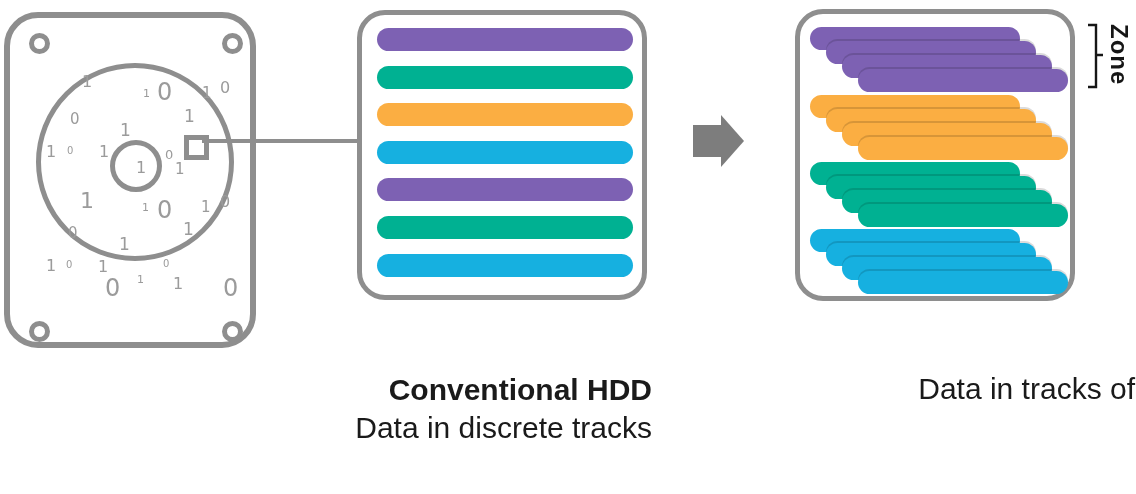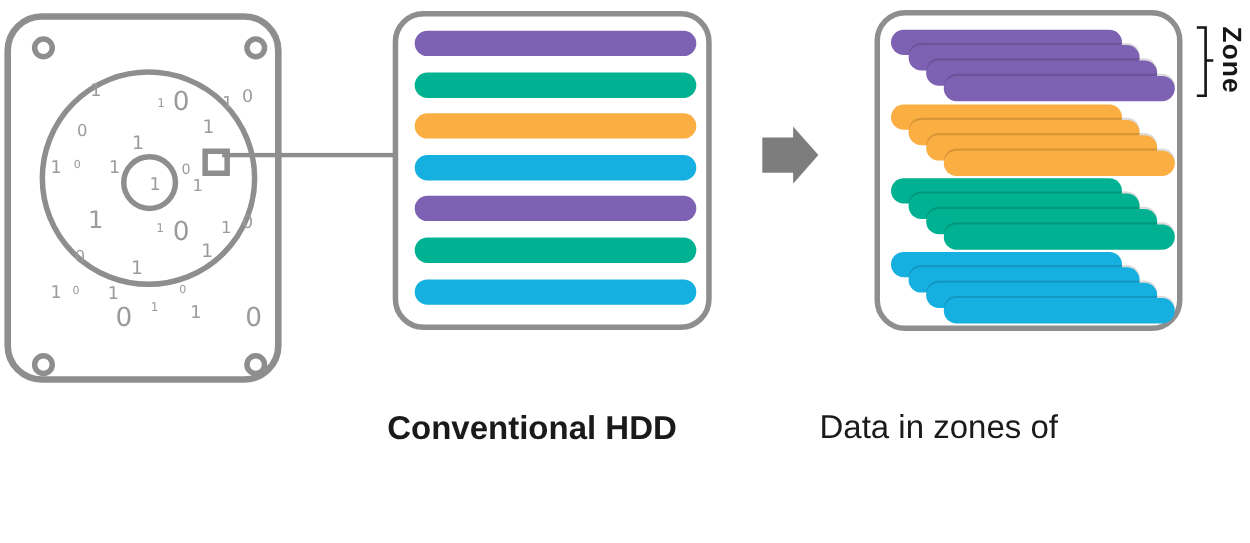--- a/index.html
+++ b/index.html
@@ -38,21 +38,21 @@
   .zone-group{position:absolute;inset:0;}
   
   #arrow{position:absolute;left:691px;top:113px;}
   
   #zone-bracket{position:absolute;left:1085px;top:21px;}
   #zone-label{position:absolute;left:1103px;top:21px;width:32px;height:68px;
               display:flex;align-items:center;justify-content:center;
               writing-mode:vertical-rl;font-size:24px;font-weight:700;
               color:#161616;letter-spacing:1px;}
   
-  .caption{position:absolute;top:370px;text-align:left;color:var(--text);}
+  .caption{position:absolute;top:370px;text-align:right;color:var(--text);}
   #cap-conv{left:352px;width:300px;}
   #cap-smr{left:745px;width:390px;}
   .cap-title{font-size:30px;font-weight:700;line-height:39px;}
   .cap-sub{font-size:30px;font-weight:400;line-height:38px;}
 </style>
 </head>
 <body>
 
 <div id="canvas" style="--outline: #8e8e8e; --digits: #9b9b9b; --text: #1a1a1a;">
 
@@ -141,17 +141,18 @@
       </div>
     </div>
 
   <svg id="zone-bracket" width="22" height="70" viewBox="0 0 22 70">
     <path d="M3 4 H11 V34 H18 M11 34 V66 H3" fill="none" stroke="#161616" stroke-width="2.4"></path>
   </svg>
   <div id="zone-label">Zone</div>
 
   <div class="caption" id="cap-conv">
     <div class="cap-title">Conventional HDD</div>
+    <div class="cap-sub">Data in discrete tracks</div>
   </div>
   <div class="caption" id="cap-smr">
-    <div class="cap-sub">Data in zones of</div>
+    <div class="cap-sub">Data in tracks of</div>
   </div>
 </div>
 
 </body></html>

